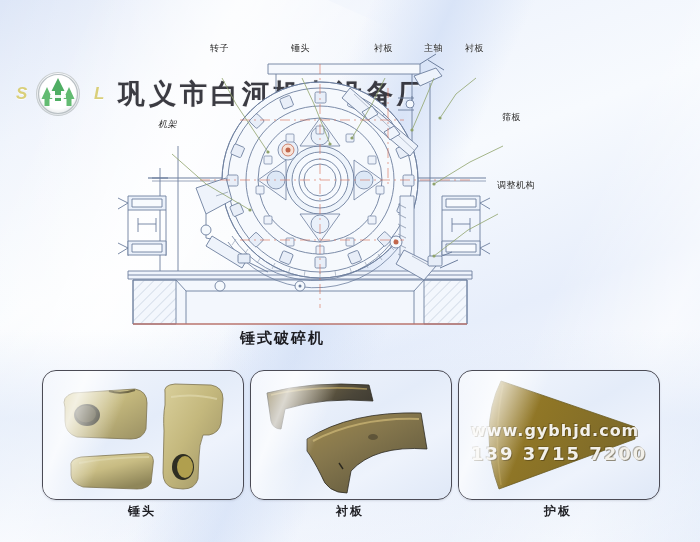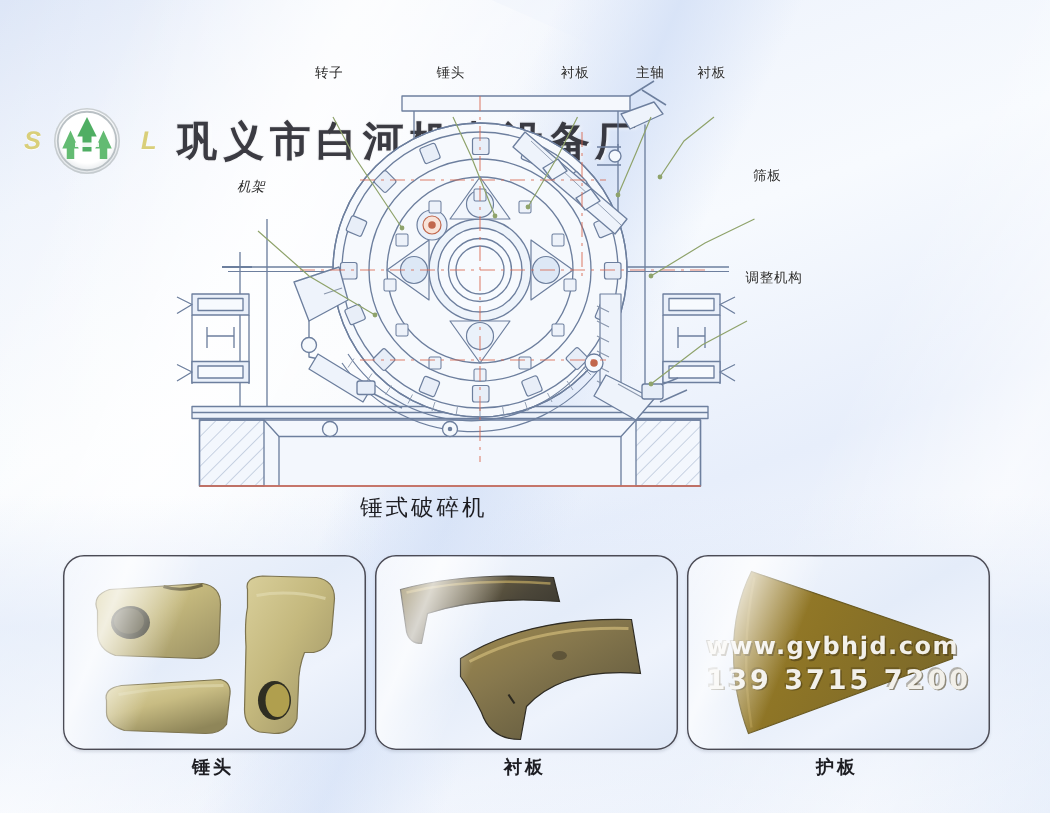--- a/index.html
+++ b/index.html
@@ -47,21 +47,21 @@
 
   
   #company{position:absolute;left:118px;top:76px;font-size:27px;font-weight:bold;
      color:#2b2b33;letter-spacing:4px;white-space:nowrap;
      font-family:"DejaVu Sans","Liberation Sans",sans-serif;
      text-shadow:1px 1px 2px rgba(255,255,255,.85), 0 0 1px rgba(60,60,70,.5);
      opacity:.92;}
 
   
   #main-title{position:absolute;left:0;top:329px;width:565px;text-align:center;
-     font-size:15px;font-weight:normal;color:#1d1d22;letter-spacing:2px;
+     font-size:15px;font-weight:bold;color:#1d1d22;letter-spacing:2px;
      font-family:"DejaVu Sans","Liberation Sans",sans-serif;}
 
   
   #panels{position:absolute;left:0;top:370px;width:700px;height:172px;}
   .panel{position:absolute;top:0;width:200px;height:128px;
      border:1.6px solid #4b4b55;border-radius:14px;overflow:hidden;
      background:linear-gradient(150deg,#f4f7fd 0%,#e4ecf9 45%,#eef3fc 70%,#dfe8f7 100%);
      box-shadow:0 1px 2px rgba(90,100,120,.18);}
   .panel.p1{left:42px;}
   .panel.p2{left:250px;}

